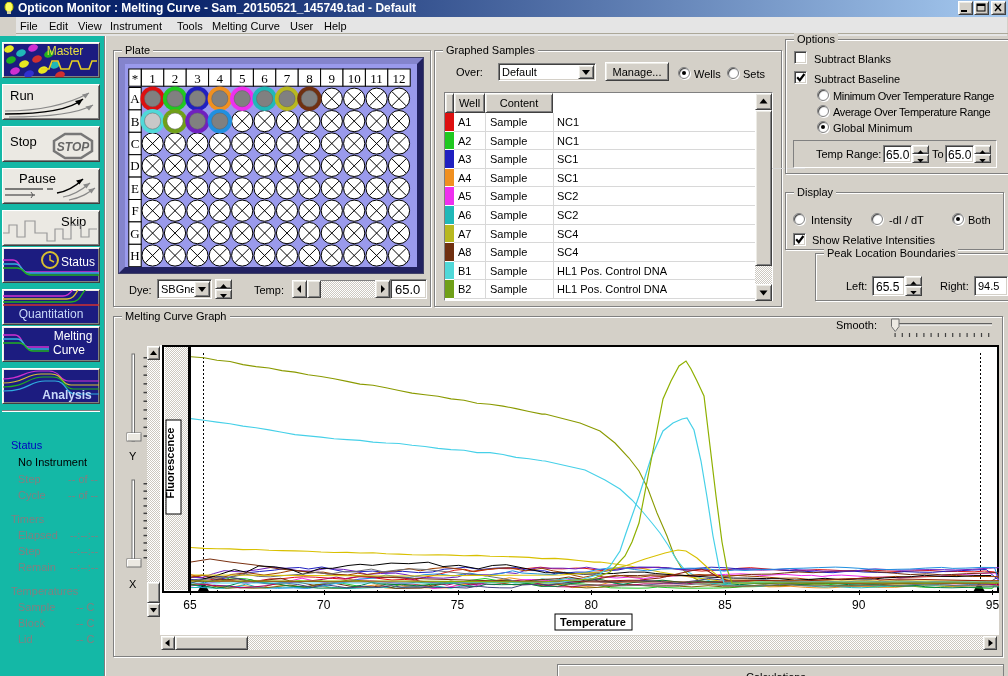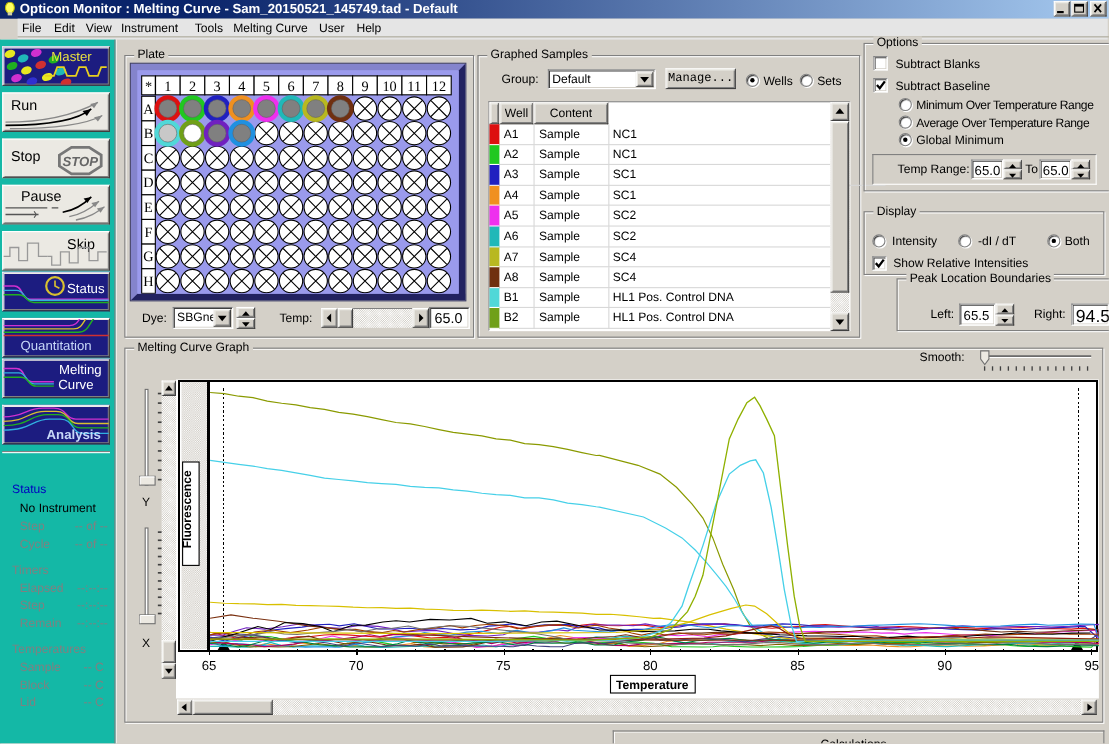--- a/index.html
+++ b/index.html
@@ -465,28 +465,28 @@
   </div>
   <div class="sunken abs" style="left:277px;top:3px;width:37px;height:20px;">
       <div class="sst" style="left:4px;top:2px;font-size:13px">65.0</div>
     </div>
 </div>
 
 <div class="gb" style="left:434px;top:50px;width:348px;height:257px;">
   <div class="lbl">Graphed Samples</div>
 </div>
 <div id="samplesrow" class="abs" style="left:434px;top:58px;width:348px;height:30px;">
-  <div class="sst" style="left:22px;top:8px">Group:</div>
+  <div class="sst" style="left:22px;top:8px">Over:</div>
   <div class="sunken abs" style="left:64px;top:5px;width:98px;height:18px;">
     <div class="sst" style="left:3px;top:2px">Default</div>
     <div class="btn abs" style="right:1px;top:1px;width:16px;height:14px;"><svg width="14" height="12">
           <path d="M3 4 l4 5 l4 -5 z" fill="#000"></path>
         </svg></div>
   </div>
-  <div class="btn abs" style="left:171px;top:4px;width:64px;height:19px;line-height:18px;font-family:Liberation Mono, monospace;">Manage...</div>
+  <div class="btn abs" style="left:171px;top:4px;width:64px;height:19px;line-height:18px;">Manage...</div>
   <div class="rd sel" style="left:244px;top:9px"></div>
     <div class="sst" style="left:260px;top:10px">Wells</div>
   <div class="rd" style="left:293px;top:9px"></div>
     <div class="sst" style="left:309px;top:10px">Sets</div>
 </div>
 <div id="sampletable" class="abs" style="left:444px;top:92px;width:329px;height:209px;border:1px solid;border-color:#808080 #fff #fff #808080;background:#fff;">
   <div class="abs" style="left:0;top:0;width:310px;height:20px;">
     <div class="btn abs" style="left:0;top:0;width:9px;height:20px;"></div>
     <div class="btn abs" style="left:9px;top:0;width:31px;height:20px;line-height:19px;">Well</div>
     <div class="btn abs" style="left:40px;top:0;width:68px;height:20px;line-height:19px;">Content</div>
@@ -645,21 +645,21 @@
   <div class="abs" style="left:89px;top:22px;width:17px;height:20px;">
 <div class="btn abs" style="left:0;top:0;width:17px;height:10px;"><svg width="15" height="8">
           <path d="M7.5 2.2 l3.2 3.6 h-6.4 z" fill="#000"></path>
         </svg></div>
 <div class="btn abs" style="left:0;bottom:0;width:17px;height:10px;"><svg width="15" height="9">
           <path d="M7.5 6.5 l3.2 -3.6 h-6.4 z" fill="#000"></path>
         </svg></div>
 </div>
   <div class="sst" style="left:124px;top:26px">Right:</div>
   <div class="sunken abs" style="left:158px;top:22px;width:34px;height:20px;">
-      <div class="sst" style="left:3px;top:3px;font-size:16px">94.5</div>
+      <div class="sst" style="left:3px;top:3px;font-size:11px">94.5</div>
     </div>
   <div class="abs" style="left:192px;top:22px;width:17px;height:20px;">
 <div class="btn abs" style="left:0;top:0;width:17px;height:10px;"><svg width="15" height="8">
           <path d="M7.5 2.2 l3.2 3.6 h-6.4 z" fill="#000"></path>
         </svg></div>
 <div class="btn abs" style="left:0;bottom:0;width:17px;height:10px;"><svg width="15" height="9">
           <path d="M7.5 6.5 l3.2 -3.6 h-6.4 z" fill="#000"></path>
         </svg></div>
 </div>
 </div>

